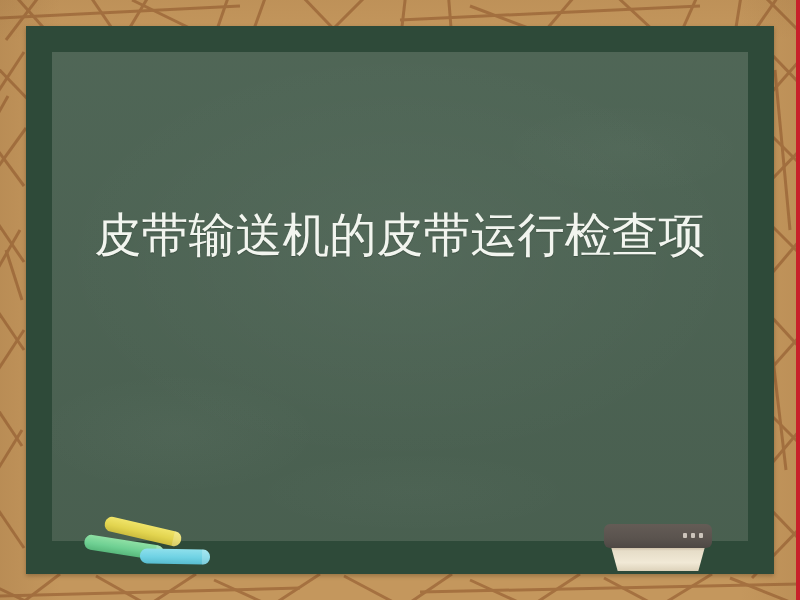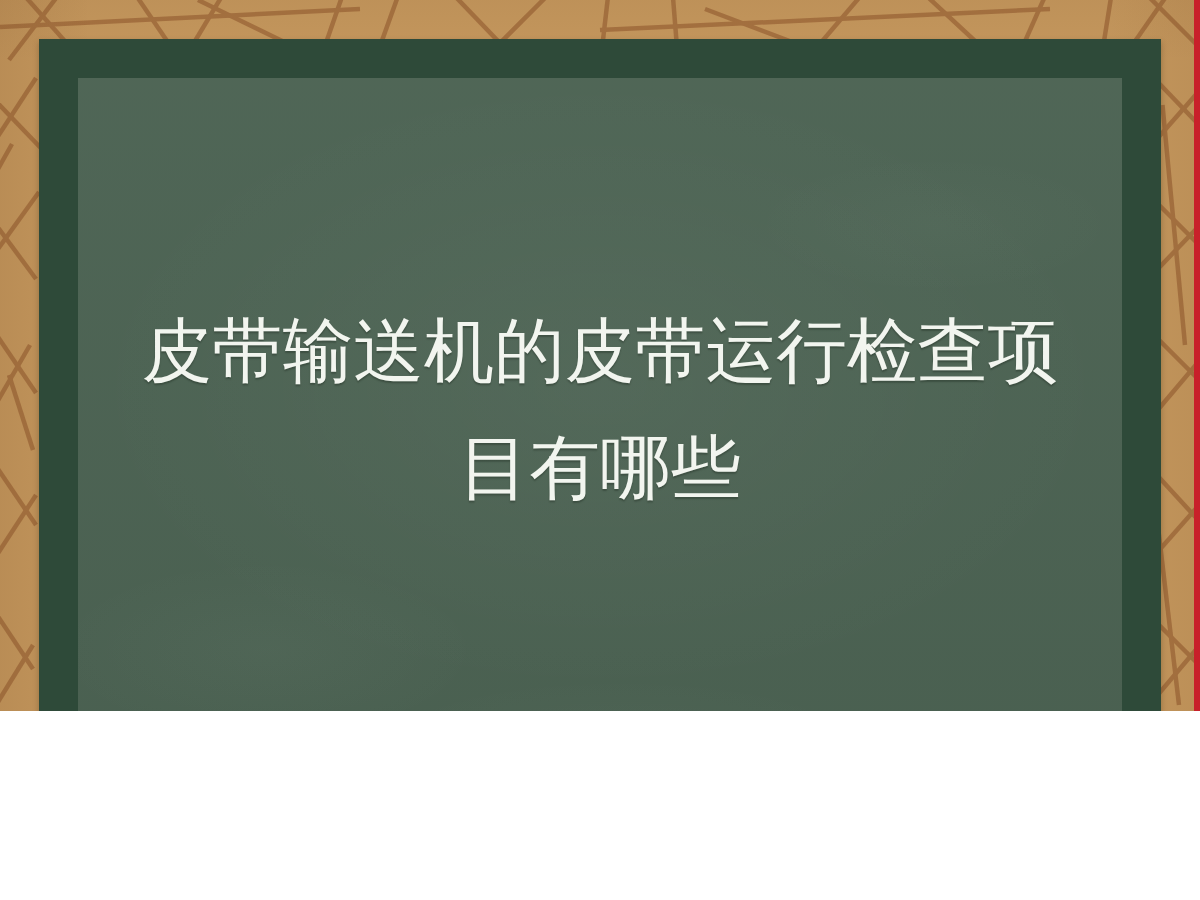--- a/index.html
+++ b/index.html
@@ -9,21 +9,21 @@
   body {
     width: 800px;
     height: 600px;
     overflow: hidden;
     font-family: "Liberation Sans", sans-serif;
   }
 
   #stage {
     position: relative;
     width: 800px;
-    height: 474px;
+    height: 600px;
     overflow: hidden;
     background: #c2924f;
   }
 
   
   .wood-base {
     position: absolute;
     inset: 0;
     background: #c4975d;
   }
@@ -265,21 +265,20 @@
   <div class="wood-vignette"></div>
   <div class="edge-stripe-right"></div>
 
   <div class="board-frame">
     <div class="board-surface">
       <div class="board-smudge"></div>
     </div>
 
     <div class="board-text">
       <span class="line">皮带输送机的皮带运行检查项</span>
-      <span class="line">目有哪些</span>
     </div>
 
     <div class="chalk-group">
       <div class="chalk chalk-yellow">
         <span class="cap"></span>
       </div>
       <div class="chalk chalk-green">
         <span class="cap"></span>
       </div>
       <div class="chalk chalk-blue">

